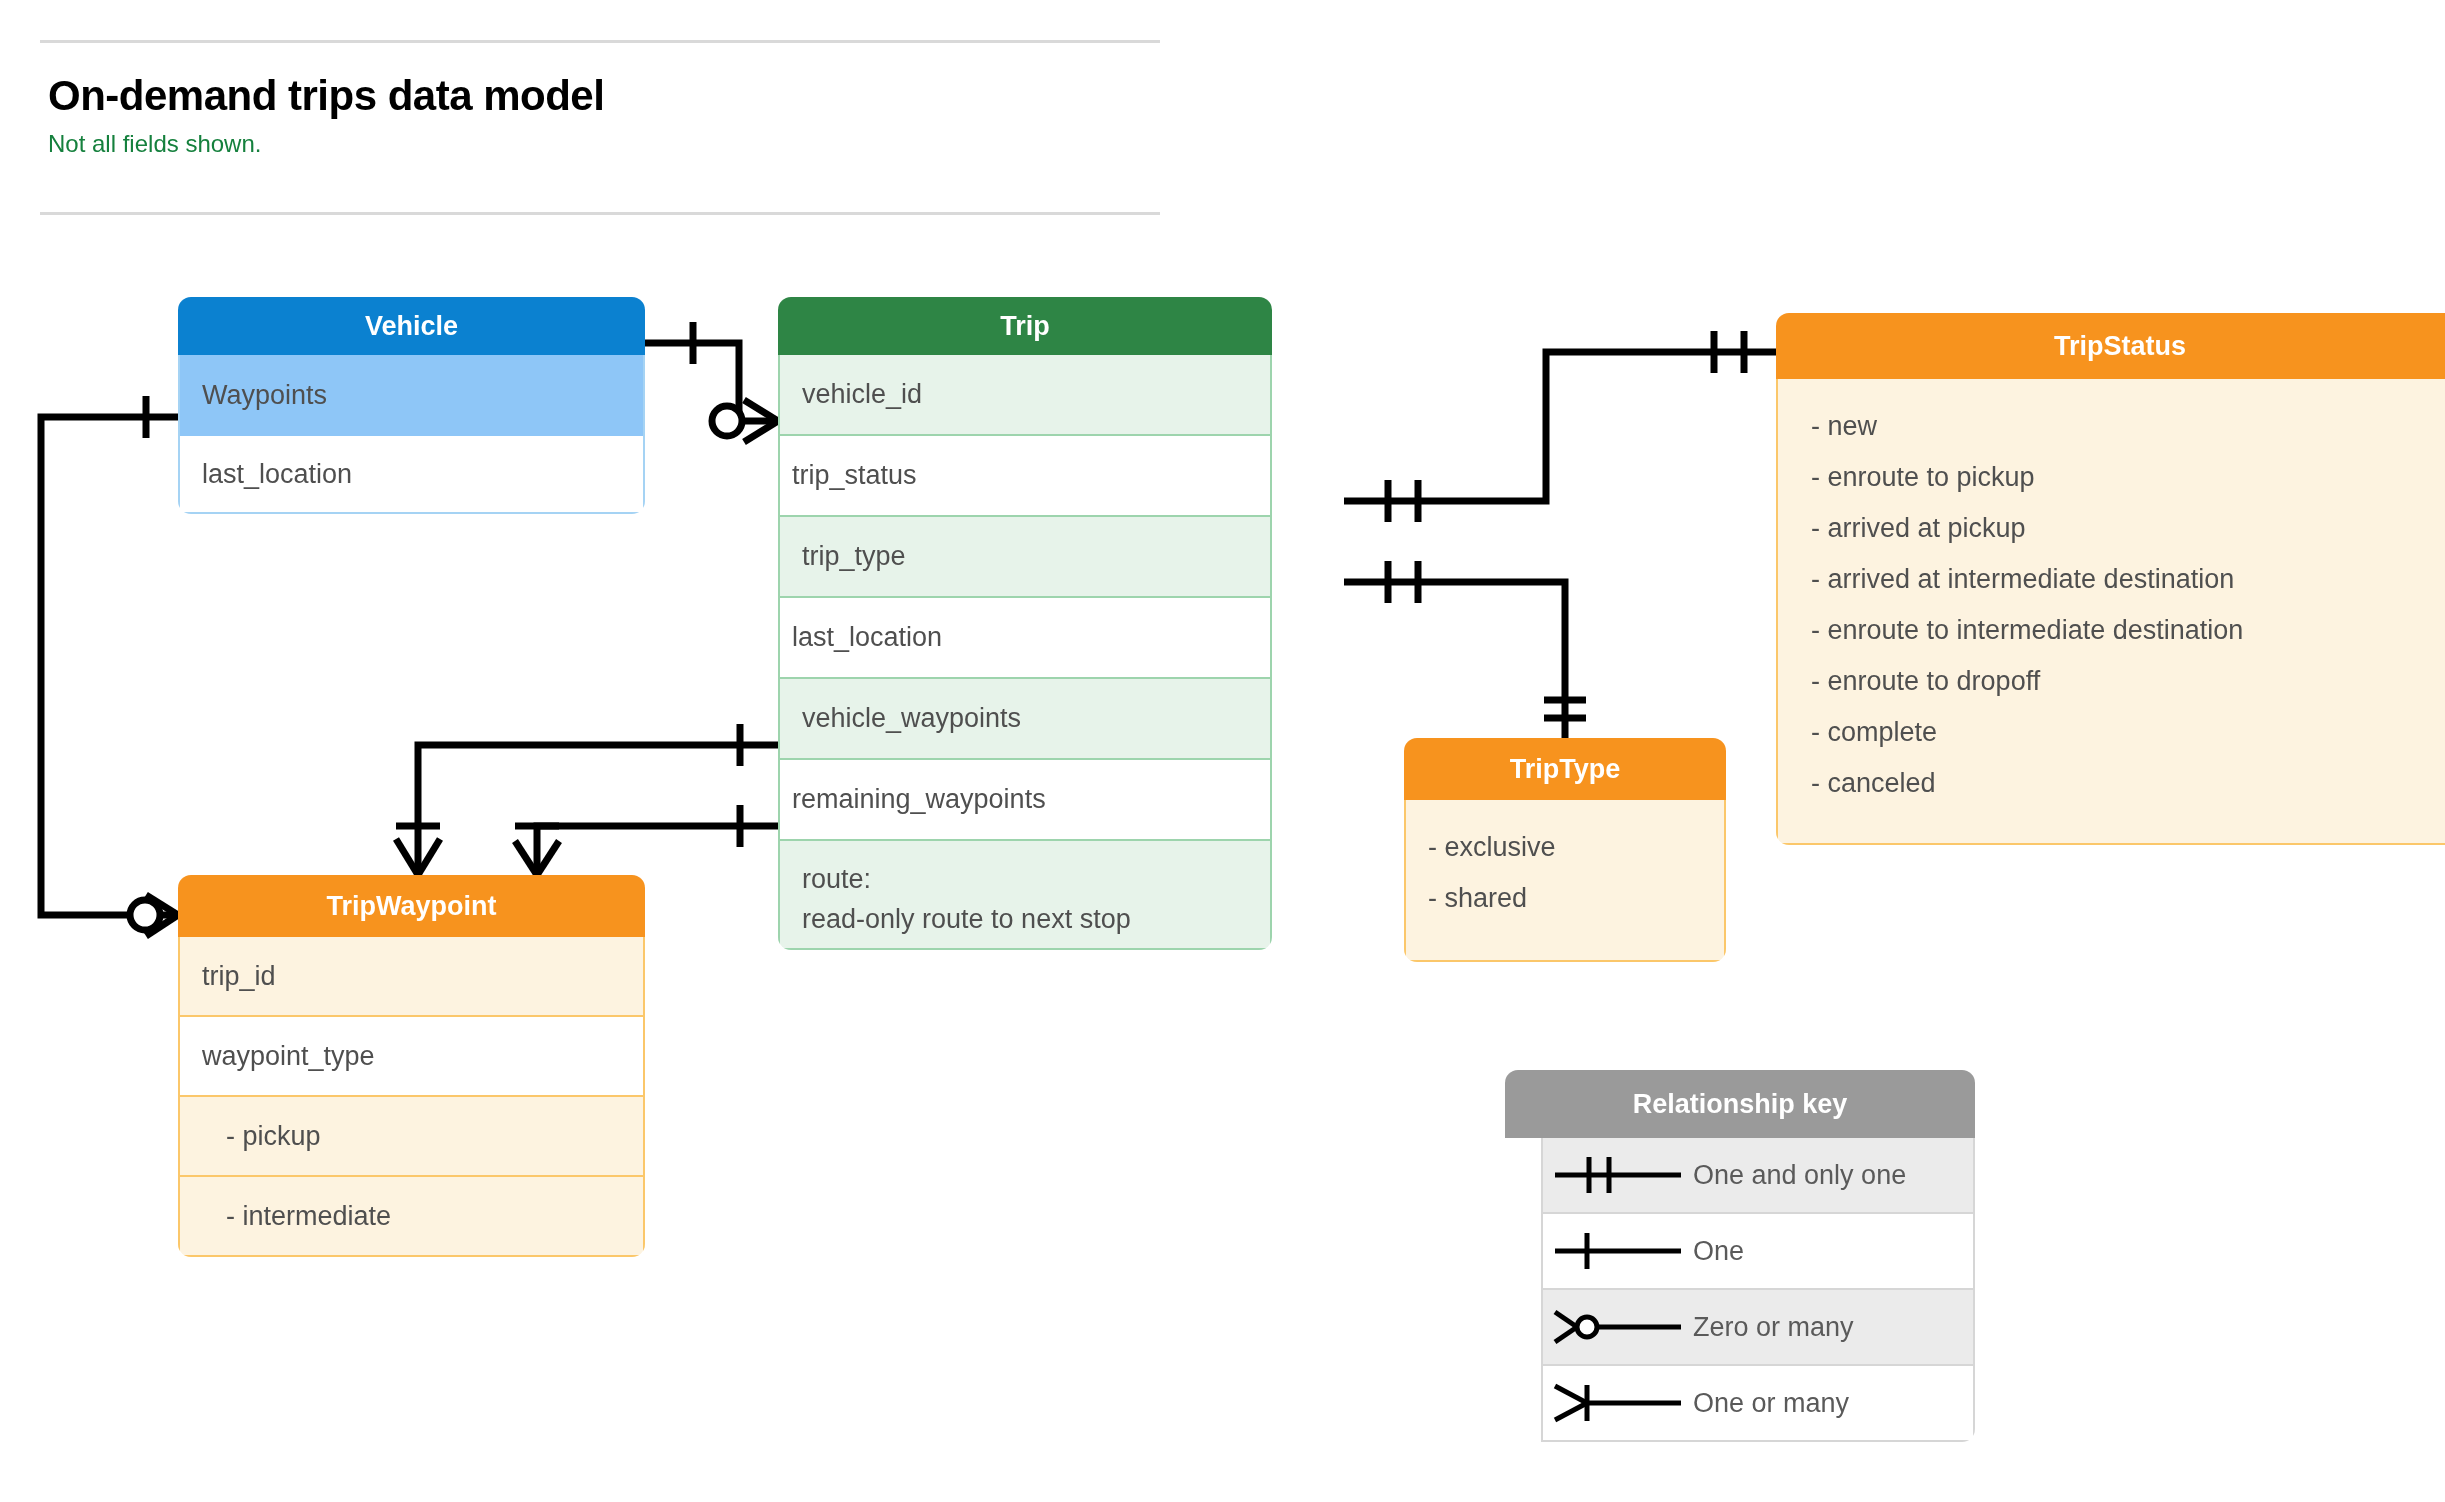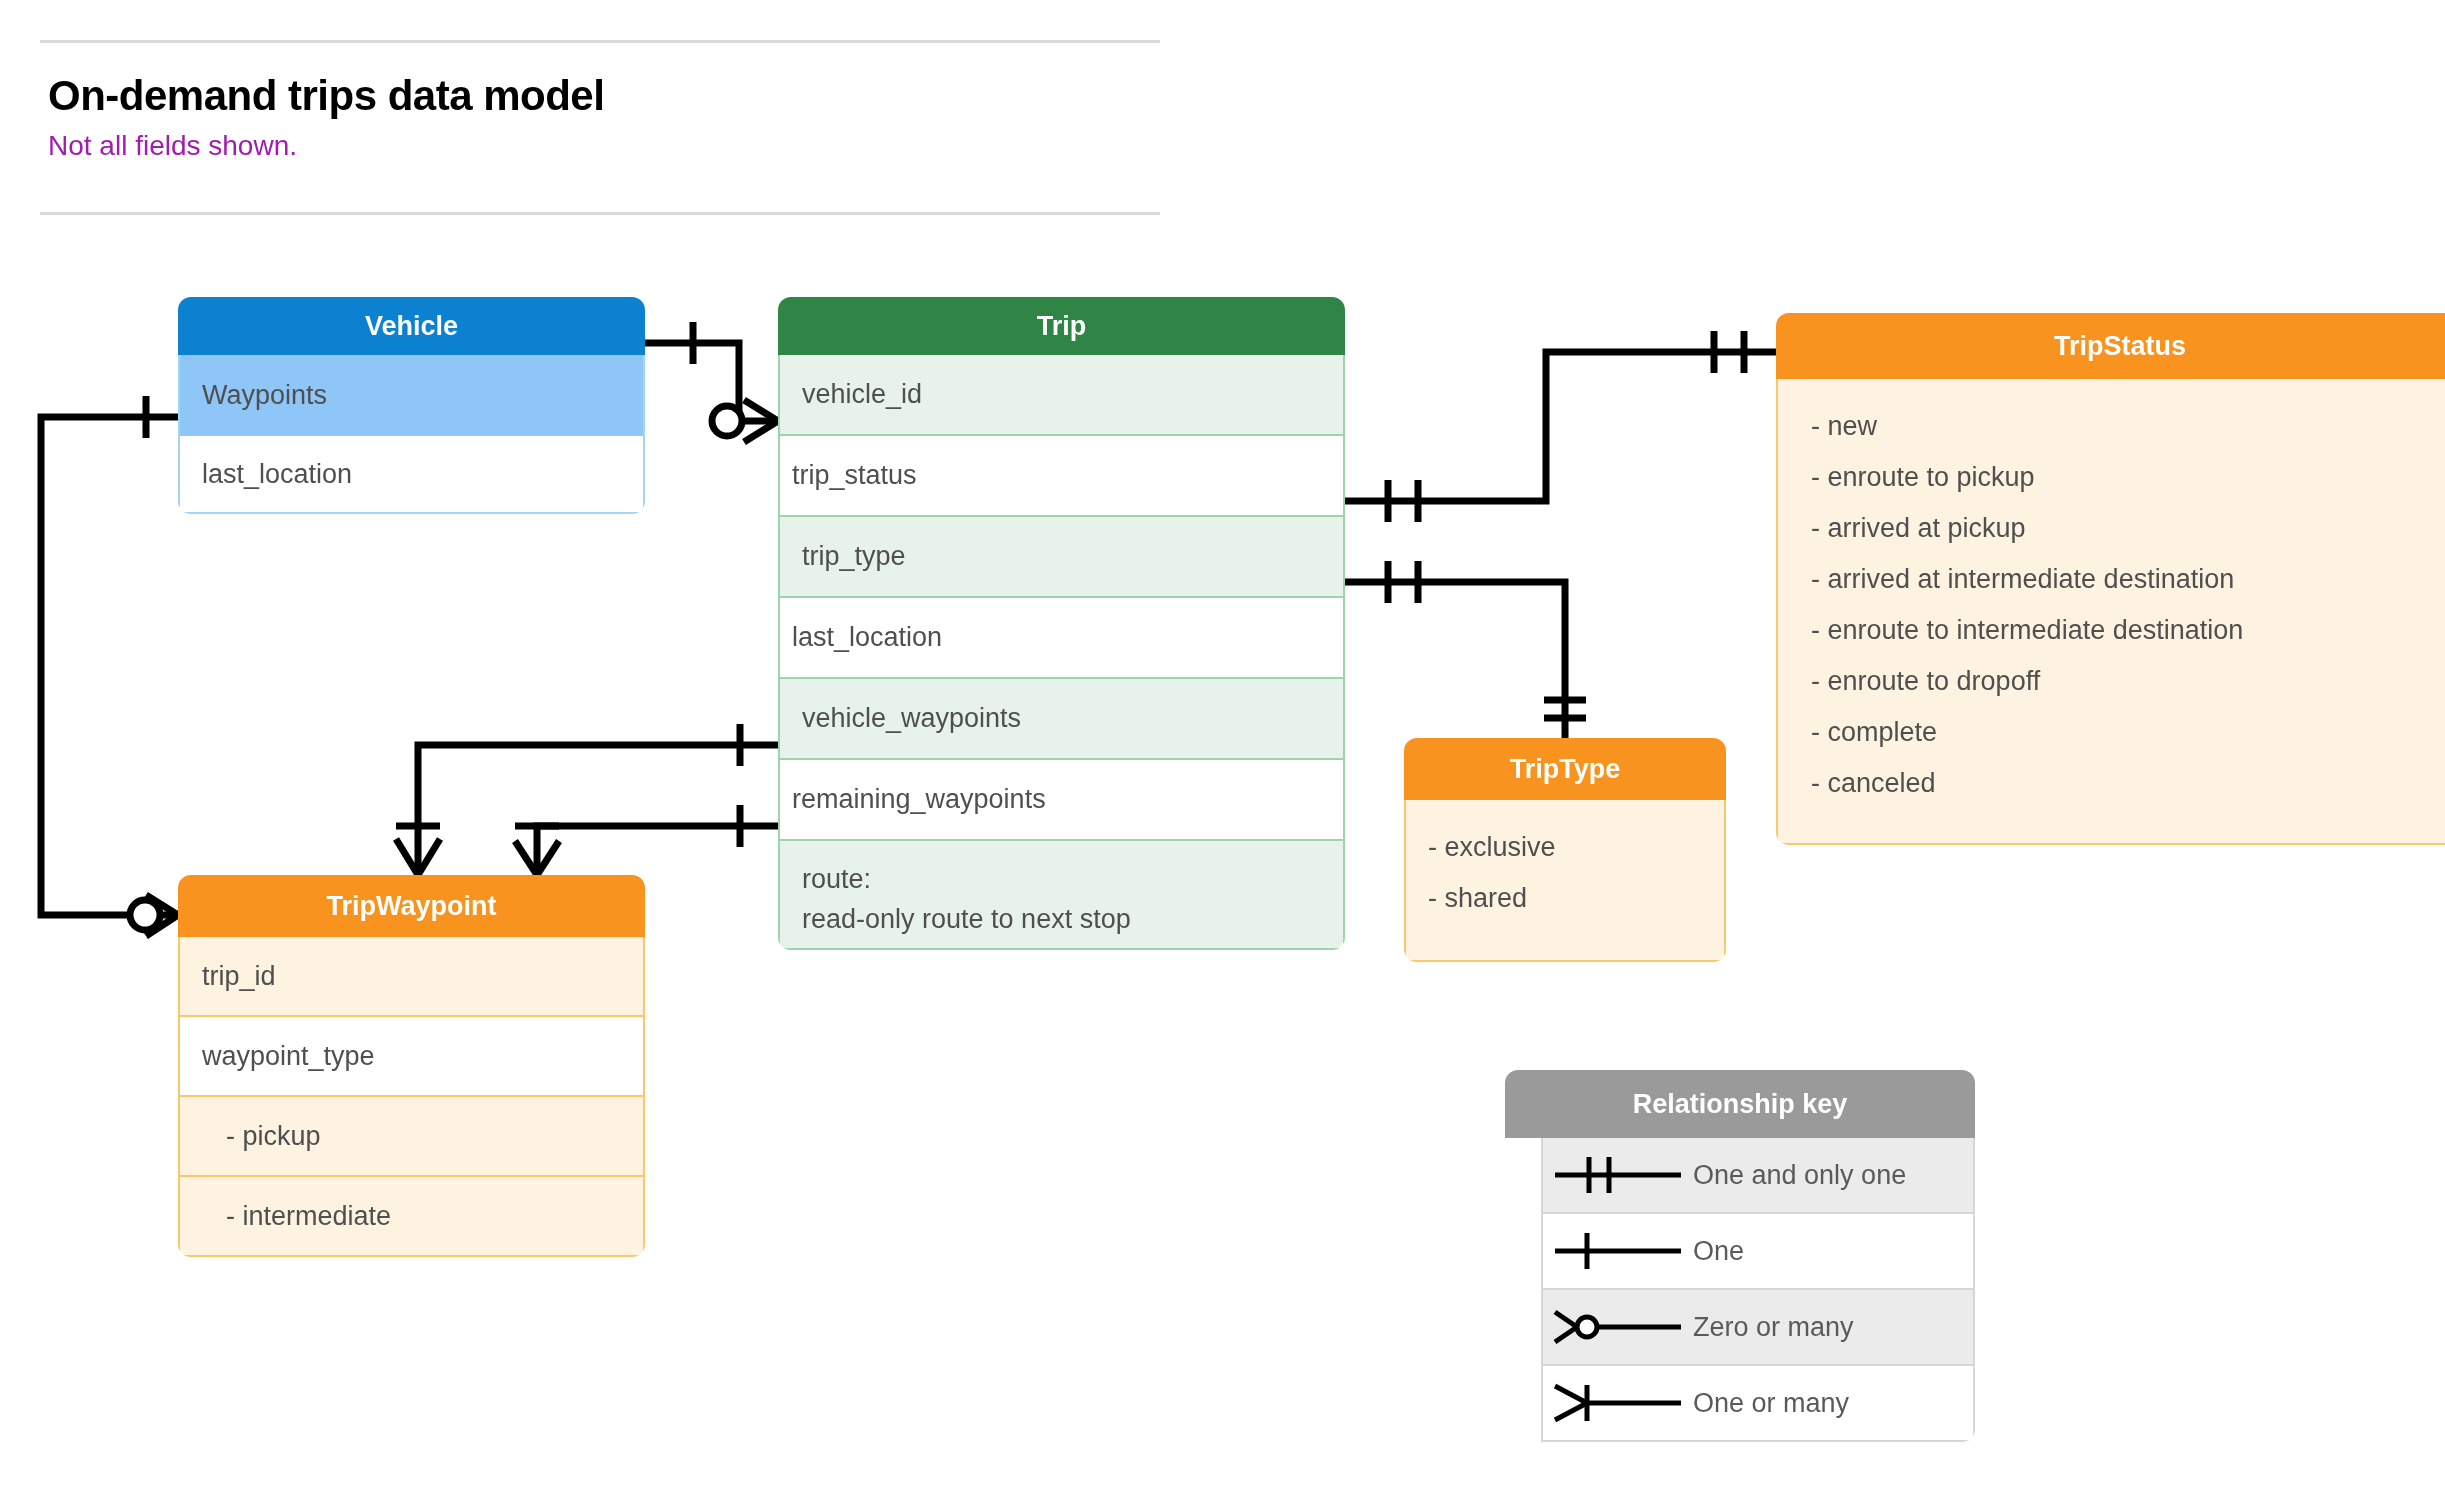--- a/index.html
+++ b/index.html
@@ -17,21 +17,21 @@
   .rule{position:absolute;left:40px;width:1120px;height:3px;background:#d9d9d9;}
   #rule-top{top:40px;}
   #rule-bottom{top:212px;}
   #page-title{
     position:absolute;left:48px;top:72px;
     font-size:42px;font-weight:bold;color:#000;letter-spacing:-0.5px;
     white-space:nowrap;
   }
   #page-subtitle{
     position:absolute;left:48px;top:130px;
-    font-size:28px;color:#a21caf;white-space:nowrap;
+    font-size:24px;color:#15803d;white-space:nowrap;
   }
 
   
   .entity{position:absolute;border-radius:13px;overflow:hidden;}
   .ehead{
     text-align:center;color:#ffffff;font-weight:bold;
     font-size:27px;line-height:1;
     display:flex;align-items:center;justify-content:center;
   }
   .row{
@@ -44,21 +44,21 @@
   .listbody div{white-space:nowrap;}
 
   
   #vehicle{left:178px;top:297px;width:467px;}
   #vehicle .ehead{background:#0b81d0;height:58px;}
   #vehicle .row{border-left:2px solid #a5d3f4;border-right:2px solid #a5d3f4;}
   #vehicle .row.alt{background:#8ec6f7;height:81px;}
   #vehicle .row.plain{background:#ffffff;height:78px;border-bottom:2px solid #a5d3f4;}
 
   
-  #trip{left:778px;top:297px;width:567px;}
+  #trip{left:778px;top:297px;width:494px;}
   #trip .ehead{background:#2e8545;height:58px;}
   #trip .row{border-left:2px solid #9dd4ad;border-right:2px solid #9dd4ad;border-bottom:2px solid #9dd4ad;height:81px;}
   #trip .row.alt{background:#e7f3ea;}
   #trip .row.plain{background:#ffffff;padding-left:12px;}
   #trip .rowtall{
     background:#e7f3ea;border-left:2px solid #9dd4ad;border-right:2px solid #9dd4ad;
     border-bottom:2px solid #9dd4ad;height:109px;
     font-size:27px;color:#4f4f4f;padding:18px 0 0 22px;box-sizing:border-box;line-height:40px;
   }
 

